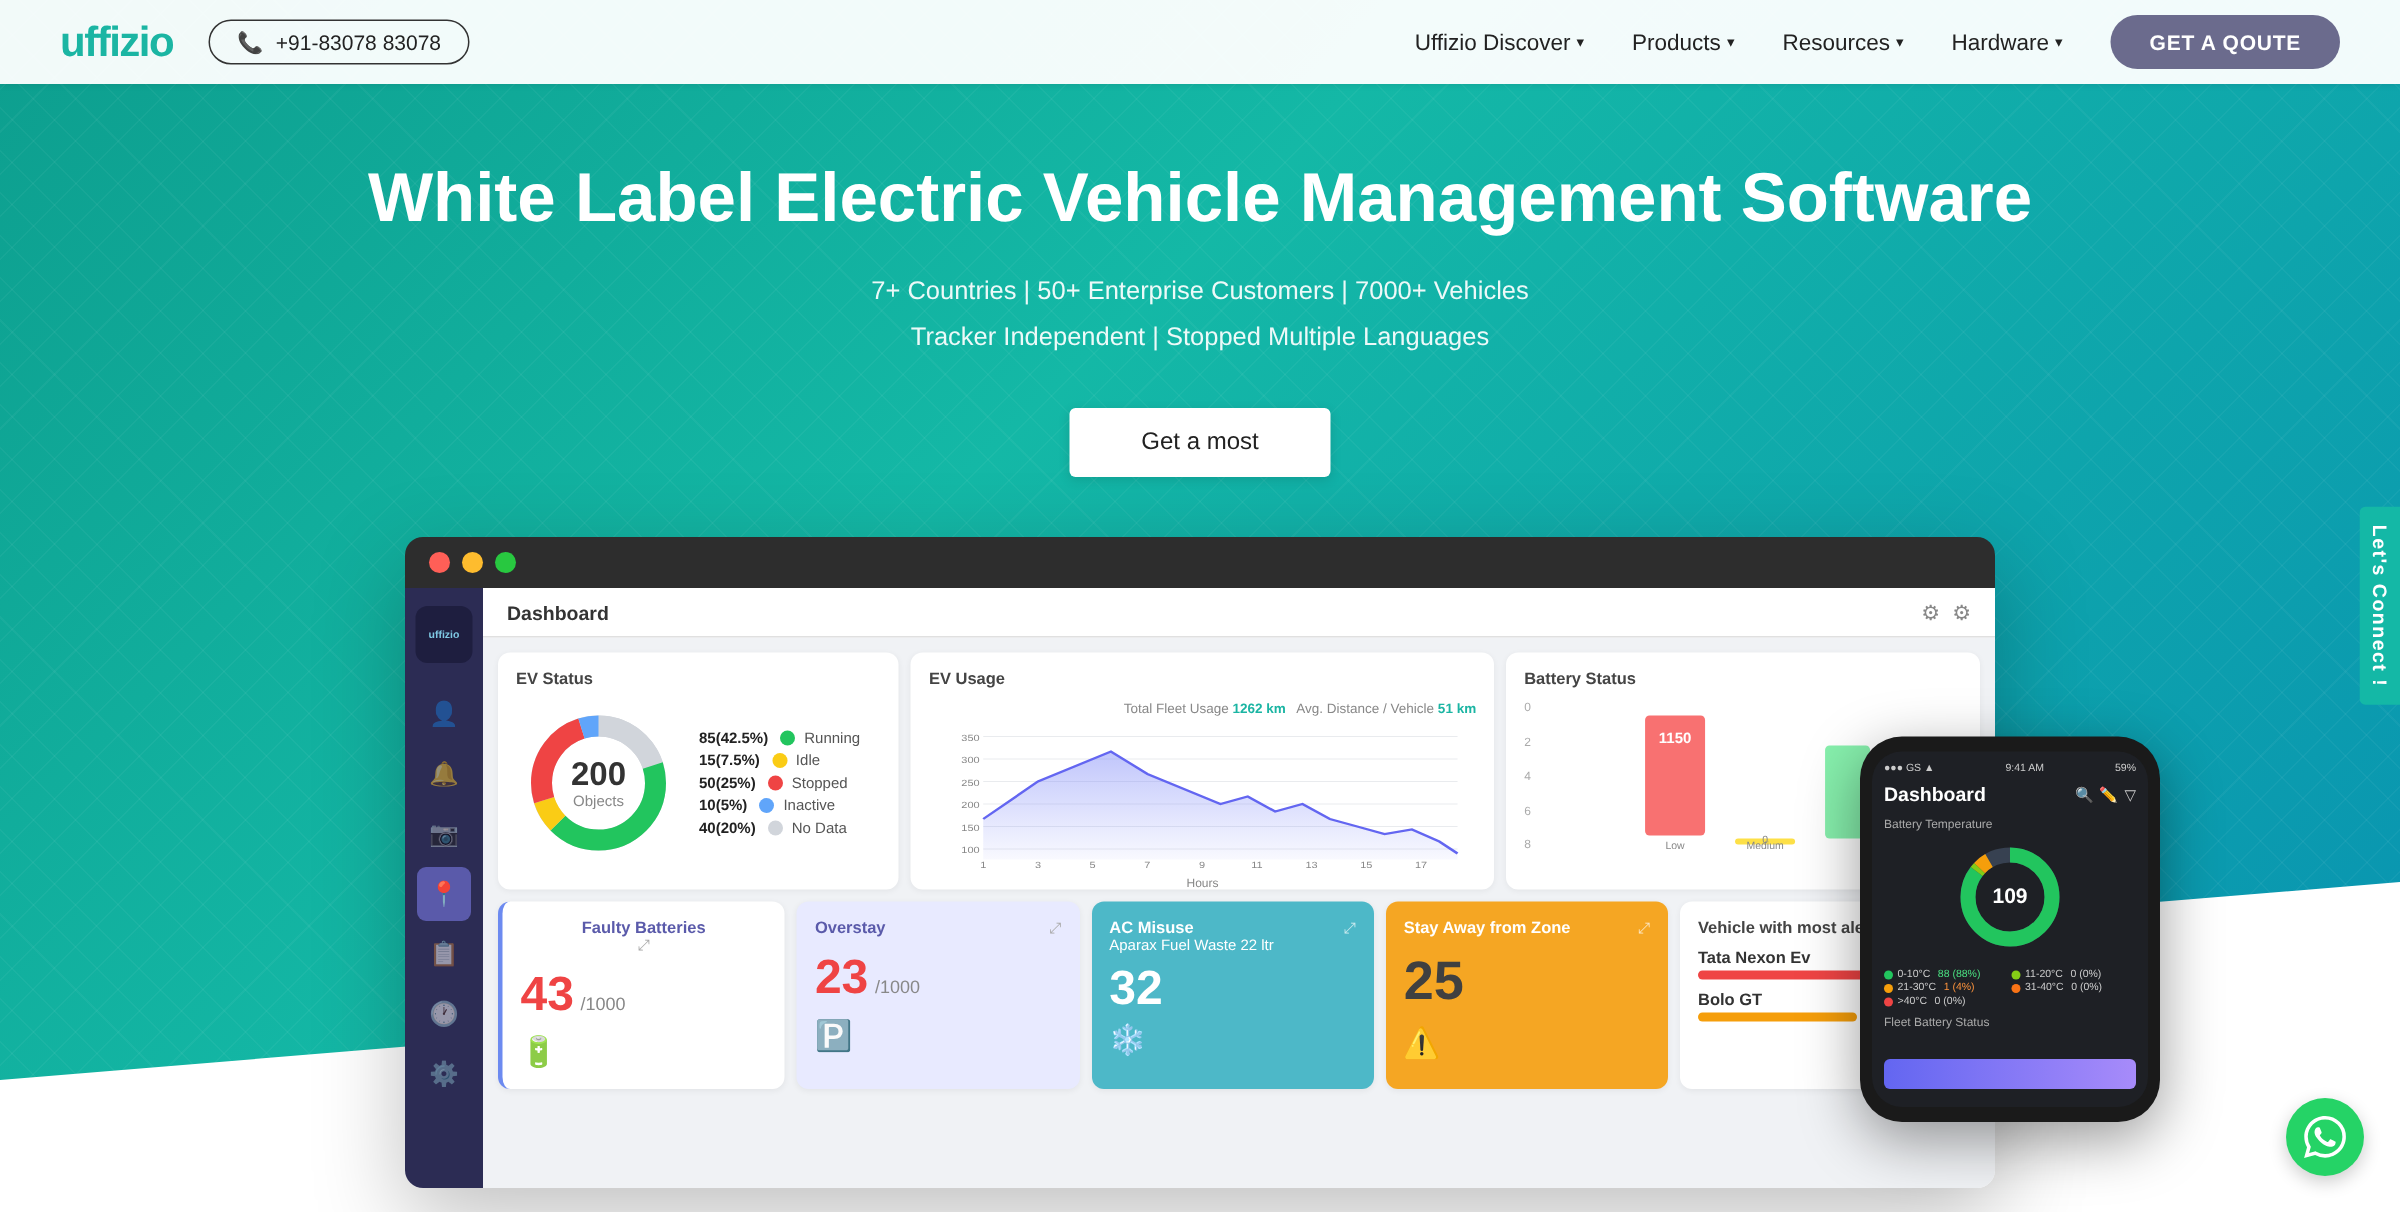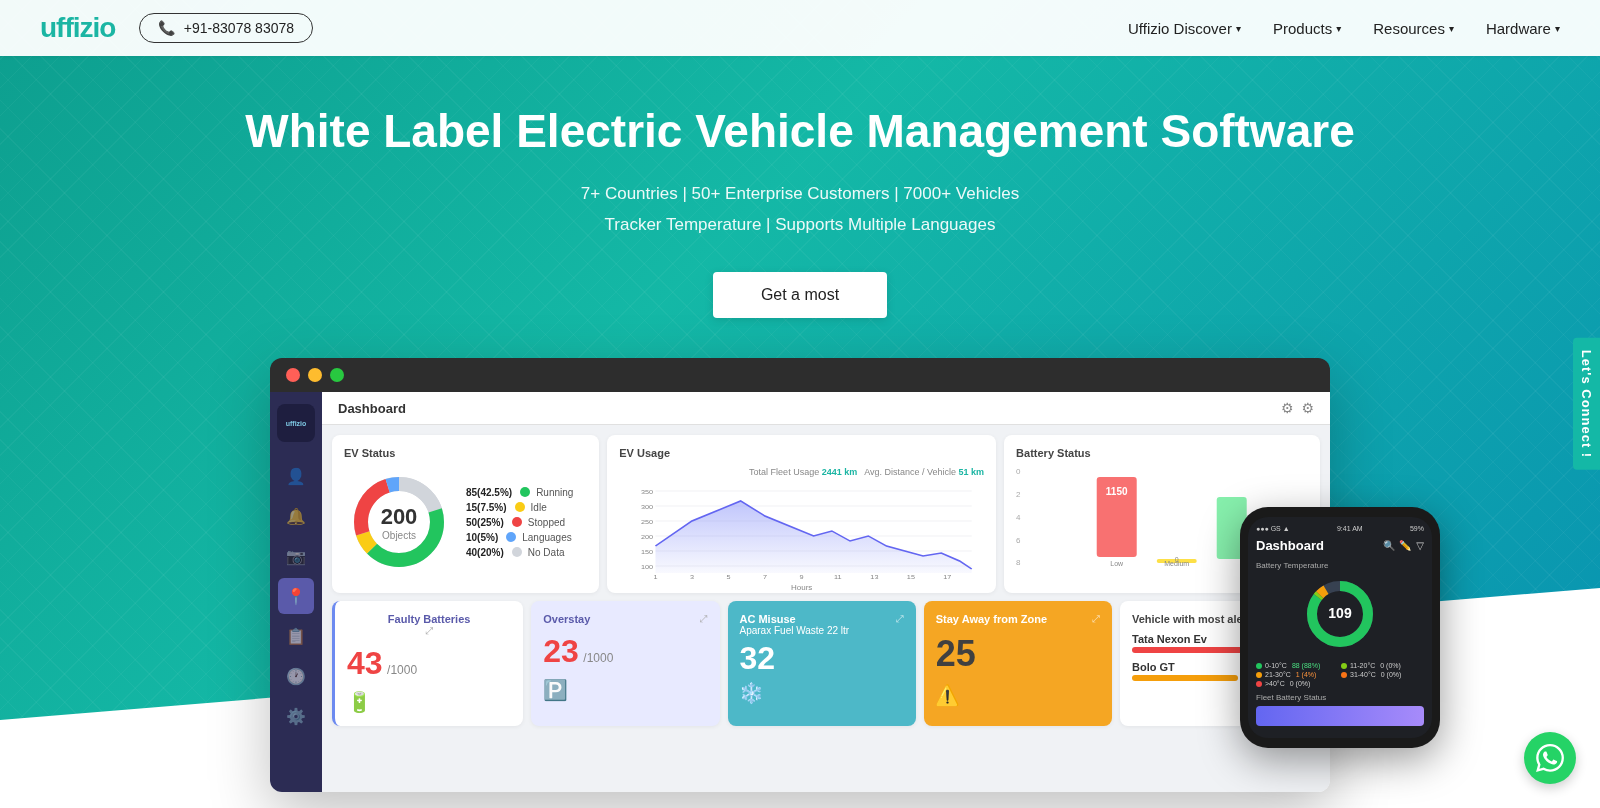--- a/index.html
+++ b/index.html
@@ -170,21 +170,21 @@
     }
     .mobile-status { display: flex; justify-content: space-between; font-size: 7px; color: #ccc; margin-bottom: 6px; }
     .mobile-header { display: flex; justify-content: space-between; align-items: center; margin-bottom: 8px; }
     .mobile-title { font-size: 13px; font-weight: 700; color: #fff; }
     .mobile-icons { display: flex; gap: 4px; color: #ccc; font-size: 10px; }
     .mobile-label { font-size: 8px; color: #aaa; margin-bottom: 4px; }
     .mobile-donut-area { display: flex; align-items: center; justify-content: center; margin-bottom: 8px; }
     .mobile-legend-grid { display: grid; grid-template-columns: 1fr 1fr; gap: 2px; font-size: 7px; color: #ccc; }
     .mobile-legend-item { display: flex; align-items: center; gap: 3px; }
     .mobile-legend-dot { width: 6px; height: 6px; border-radius: 50%; }
-    .mobile-section-title { font-size: 8px; color: #aaa; margin-top: 6px; margin-bottom: 4px; }
+    .mobile-section-title { font-size: 8px; color: #aaa; margin-top: 6px; margin-bottom: 20px; }
 
     
     .connect-sidebar {
       position: fixed; right: 0; top: 50%; transform: translateY(-50%);
       background: #14b8a6; color: #fff; writing-mode: vertical-rl;
       font-size: 13px; padding: 12px 6px; cursor: pointer; z-index: 200;
       border-radius: 4px 0 0 4px; letter-spacing: 1px; font-weight: 600;
     }
 
     
@@ -224,30 +224,31 @@
       <span class="arrow">▾</span>
     </a>
     <a class="nav-link">
       <span>Resources</span>
       <span class="arrow">▾</span>
     </a>
     <a class="nav-link">
       <span>Hardware</span>
       <span class="arrow">▾</span>
     </a>
+    <button class="get-quote-btn">GET A QOUTE</button>
   </div>
 </nav>
 
 <section class="hero">
   <div class="hero-bg-pattern"></div>
   <div class="hero-content">
     <h1 class="hero-title">White Label Electric Vehicle Management Software</h1>
     <p class="hero-sub">
       <span>7+ Countries | 50+ Enterprise Customers | 7000+ Vehicles</span><br>
-      <span>Tracker Temperature | Supports Multiple Languages</span>
+      <span>Tracker Independent | Stopped Multiple Languages</span>
     </p>
     <button class="demo-btn">Get a most</button>
 
     <div class="dashboard-container">
 
       <div class="window-bar">
         <div class="dot dot-red"></div>
         <div class="dot dot-yellow"></div>
         <div class="dot dot-green"></div>
       </div>
@@ -316,35 +317,35 @@
                       <span>Idle</span>
                     </div>
                     <div class="legend-item">
                       <span class="legend-count">50(25%)</span>
                       <span class="legend-dot" style="background:#ef4444;"></span>
                       <span>Stopped</span>
                     </div>
                     <div class="legend-item">
                       <span class="legend-count">10(5%)</span>
                       <span class="legend-dot" style="background:#60a5fa;"></span>
-                      <span>Languages</span>
+                      <span>Inactive</span>
                     </div>
                     <div class="legend-item">
                       <span class="legend-count">40(20%)</span>
                       <span class="legend-dot" style="background:#d1d5db;"></span>
                       <span>No Data</span>
                     </div>
                   </div>
                 </div>
               </div>
 
               <div class="widget-card" style="flex:1.5;">
                 <div class="widget-title">EV Usage</div>
                 <div class="usage-meta">
-                  Total Fleet Usage <span>2441 km</span>
+                  Total Fleet Usage <span>1262 km</span>
                   &nbsp; Avg. Distance / Vehicle <span>51 km</span>
                 </div>
                 <div class="chart-area">
                   <svg class="line-chart-svg" viewBox="0 0 300 100" preserveAspectRatio="none">
                     <defs>
                       <linearGradient id="areaGrad" x1="0" y1="0" x2="0" y2="1">
                         <stop offset="0%" stop-color="#818cf8" stop-opacity="0.5"></stop>
                         <stop offset="100%" stop-color="#818cf8" stop-opacity="0.05"></stop>
                       </linearGradient>
                     </defs>

